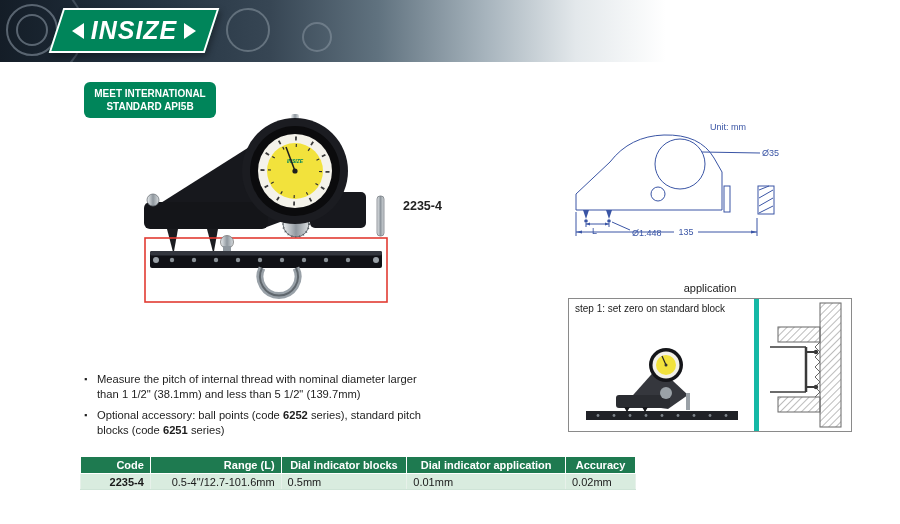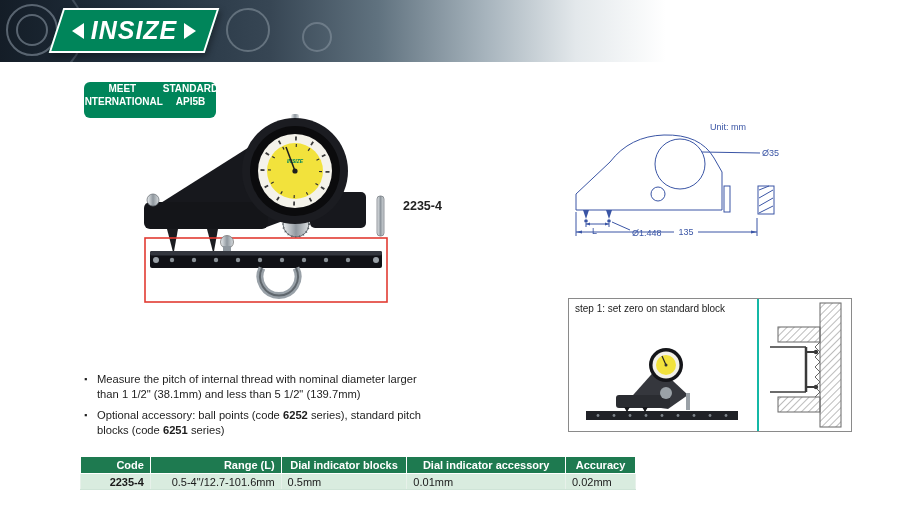--- a/index.html
+++ b/index.html
@@ -18,32 +18,32 @@
   .c5{left:302px;top:22px;width:30px;height:30px;border-color:rgba(190,200,210,.3)}
   .logo{position:absolute;left:56px;top:8px;width:156px;height:45px;background:#00855A;border:2px solid #fff;
     transform:skewX(-18deg);box-shadow:3px 3px 6px rgba(0,0,0,.35)}
   .logo-inner{width:100%;height:100%;transform:skewX(18deg);display:flex;align-items:center;justify-content:center;gap:7px}
   .arrow-l{width:0;height:0;border-top:8px solid transparent;border-bottom:8px solid transparent;border-right:12px solid #fff}
   .arrow-r{width:0;height:0;border-top:8px solid transparent;border-bottom:8px solid transparent;border-left:12px solid #fff}
   .logo-text{color:#fff;font-size:25px;font-weight:bold;font-style:italic;letter-spacing:1px}
 
   
   .badge{position:absolute;left:84px;top:82px;width:132px;height:36px;background:#00855A;border-radius:6px;
-    color:#fff;font-size:10px;font-weight:bold;text-align:center;display:flex;flex-direction:row;justify-content:center;line-height:13px}
+    color:#fff;font-size:10px;font-weight:bold;text-align:center;display:flex;flex-direction:column;justify-content:center;line-height:13px}
   .title{position:absolute;left:330px;top:83px;width:560px;text-align:center;font-size:17px;font-weight:bold;color:#161616}
 
   
   .product{position:absolute;left:126px;top:114px}
   .model{position:absolute;left:403px;top:199px;font-size:12.5px;font-weight:bold;color:#222}
   .techdraw{position:absolute;left:556px;top:120px}
 
   
   .app-caption{position:absolute;left:568px;top:282px;width:284px;text-align:center;font-size:11px;color:#222}
   .app-box{position:absolute;left:568px;top:298px;width:284px;height:134px;border:1px solid #8a8a8a;display:flex;background:#fff}
-  .app-left{width:190px;height:100%;border-right:2px solid #14b8a6;position:relative}
+  .app-left{width:190px;height:100%;border-right:5px solid #14b8a6;position:relative}
   .app-right{flex:1;position:relative}
   .step-label{font-size:10px;color:#222;padding:4px 0 0 6px;line-height:12px;position:relative;z-index:2}
   .app-left svg{position:absolute;left:5px;bottom:2px}
   .app-right svg{position:absolute;right:0;top:0}
 
   
   .notes{position:absolute;left:84px;top:372px;width:338px;font-size:11.2px;color:#1d1d1d;line-height:14.5px}
   .note{display:flex;margin-bottom:7px}
   .blt{width:13px;flex:none;font-size:9px;line-height:14.5px}
   .ntxt b{font-weight:bold}
@@ -175,20 +175,21 @@
     </g>
     <g fill="#3A55A5" font-size="9">
       <text x="154" y="10">Unit: mm</text>
       <text x="206" y="36">Ø35</text>
       <text x="36" y="114">L</text>
       <text x="76" y="116">Ø1.448</text>
       <text x="130" y="115" text-anchor="middle">135</text>
     </g>
   </svg>
 
+  <div class="app-caption">application</div>
   <div class="app-box">
     <div class="app-left">
       <div class="step-label">step 1: set zero on standard block</div>
       <svg width="178" height="98" viewBox="0 0 178 98">
         <rect x="12" y="80" width="152" height="9" fill="#202227"></rect>
         <circle cx="24" cy="84.5" r="1.4" fill="#7d848a"></circle>
           <circle cx="40" cy="84.5" r="1.4" fill="#7d848a"></circle>
         <circle cx="56" cy="84.5" r="1.4" fill="#7d848a"></circle>
           <circle cx="72" cy="84.5" r="1.4" fill="#7d848a"></circle>
         <circle cx="88" cy="84.5" r="1.4" fill="#7d848a"></circle>
@@ -248,21 +249,21 @@
         <col style="width:131px">
         <col style="width:126px">
         <col style="width:159px">
         <col style="width:70px">
     </colgroup>
     <thead>
       <tr>
         <th class="al">Code</th>
         <th class="al">Range (L)</th>
         <th>Dial indicator blocks</th>
-        <th>Dial indicator accessory</th>
+        <th>Dial indicator application</th>
         <th>Accuracy</th>
       </tr>
     </thead>
     <tbody>
       <tr class="alt">
         <td class="al b">2235-4</td>
         <td class="al">0.5-4"/12.7-101.6mm</td>
         <td>0.5mm</td>
         <td>0.01mm</td>
         <td>0.02mm</td>

